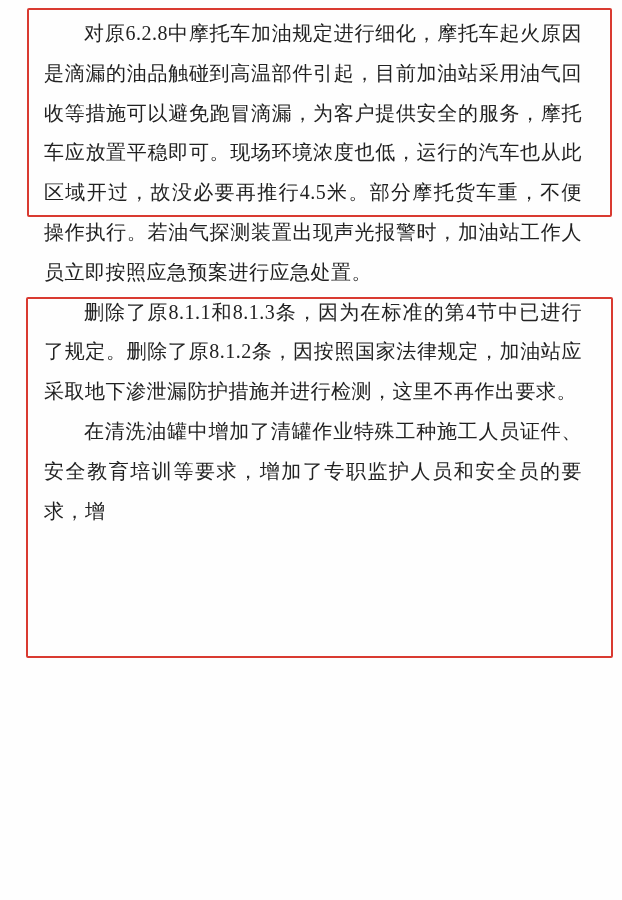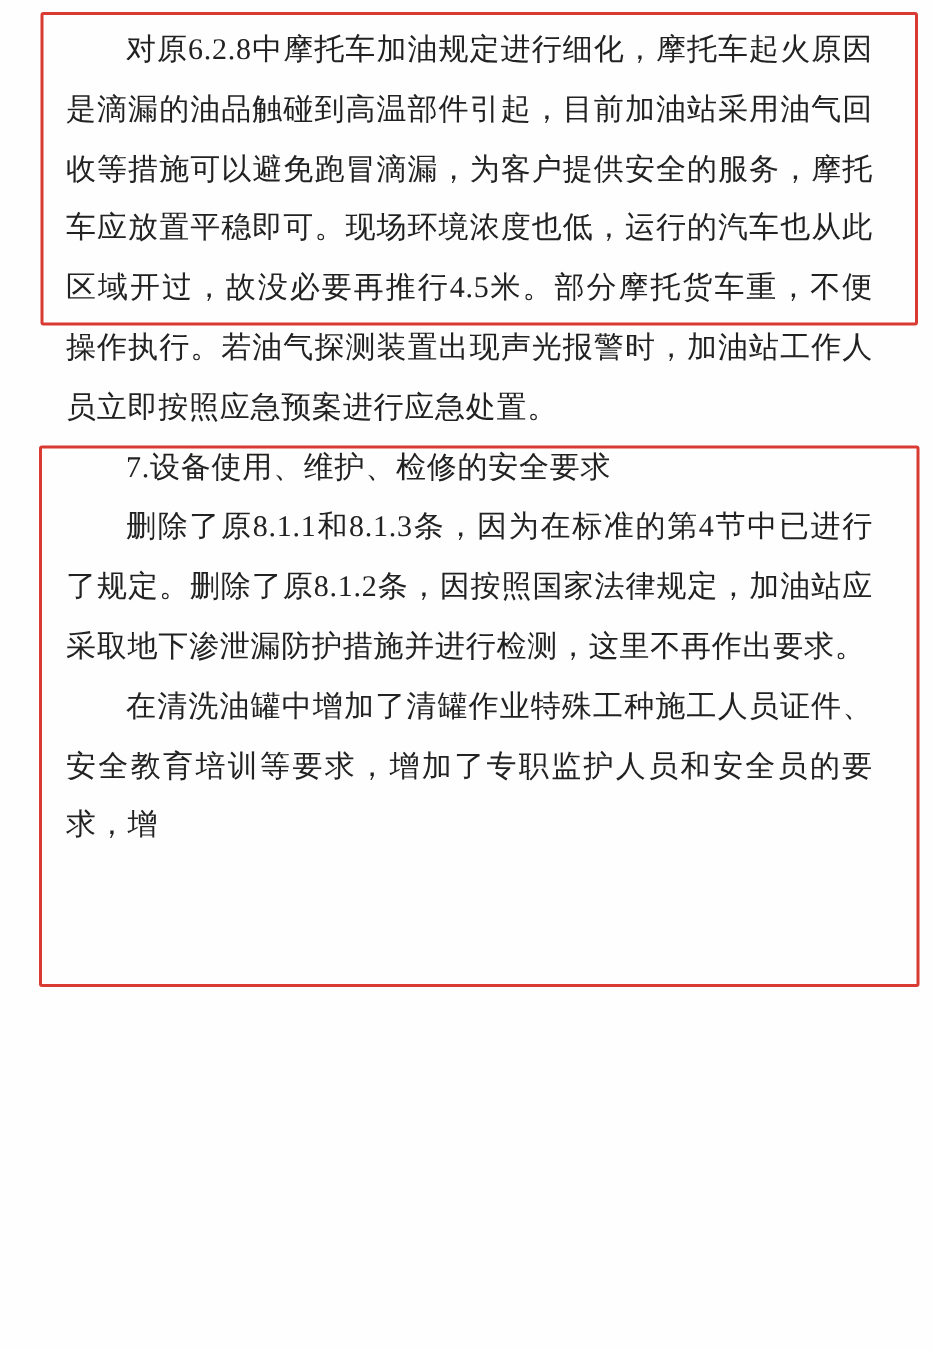--- a/index.html
+++ b/index.html
@@ -46,21 +46,20 @@
     box-sizing: border-box;
   }
 </style>
 </head>
 <body>
 
 <div class="doc-page">
 
   <div class="doc-text">
     <p>对原6.2.8中摩托车加油规定进行细化，摩托车起火原因是滴漏的油品触碰到高温部件引起，目前加油站采用油气回收等措施可以避免跑冒滴漏，为客户提供安全的服务，摩托车应放置平稳即可。现场环境浓度也低，运行的汽车也从此区域开过，故没必要再推行4.5米。部分摩托货车重，不便操作执行。若油气探测装置出现声光报警时，加油站工作人员立即按照应急预案进行应急处置。</p>
-    <p>7.设备使用、维护、检修的安全要求</p>
     <p>删除了原8.1.1和8.1.3条，因为在标准的第4节中已进行了规定。删除了原8.1.2条，因按照国家法律规定，加油站应采取地下渗泄漏防护措施并进行检测，这里不再作出要求。</p>
     <p>在清洗油罐中增加了清罐作业特殊工种施工人员证件、安全教育培训等要求，增加了专职监护人员和安全员的要求，增</p>
   </div>
 
   <div class="annotation-box" style="left: 27px; top: 8px; width: 585px; height: 209px; border-color: rgb(217, 58, 49);"></div>
   <div class="annotation-box" style="left: 26px; top: 297px; width: 587px; height: 361px; border-color: rgb(217, 58, 49);"></div>
 
 </div>
 
 </body></html>

